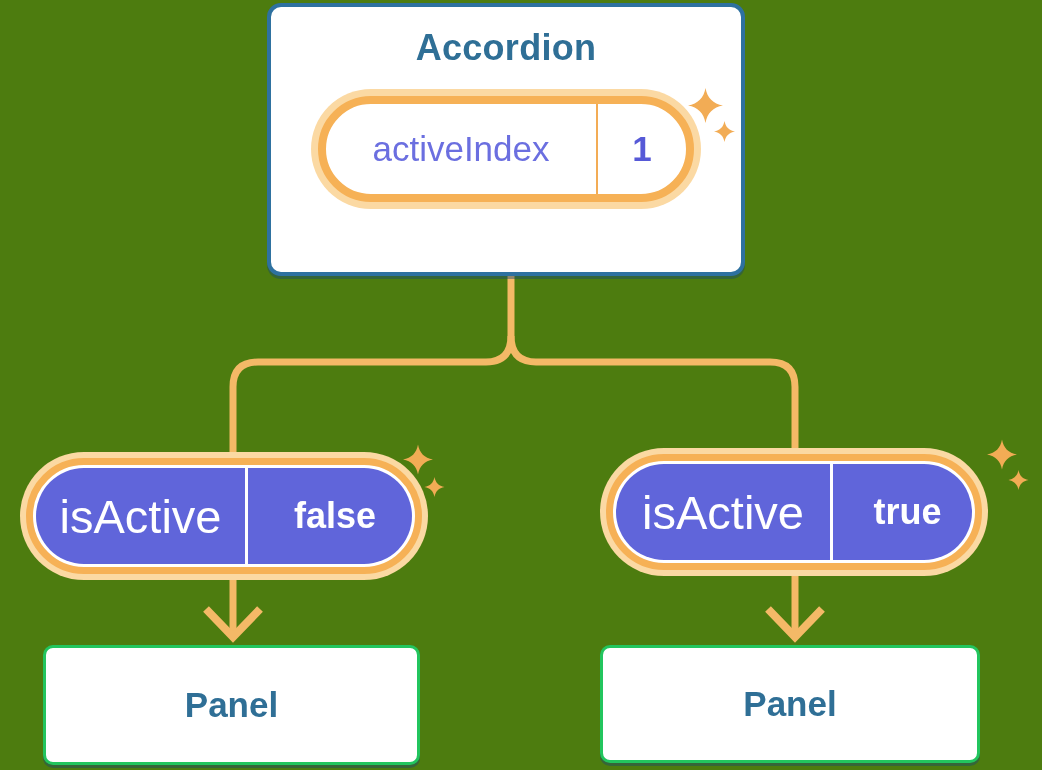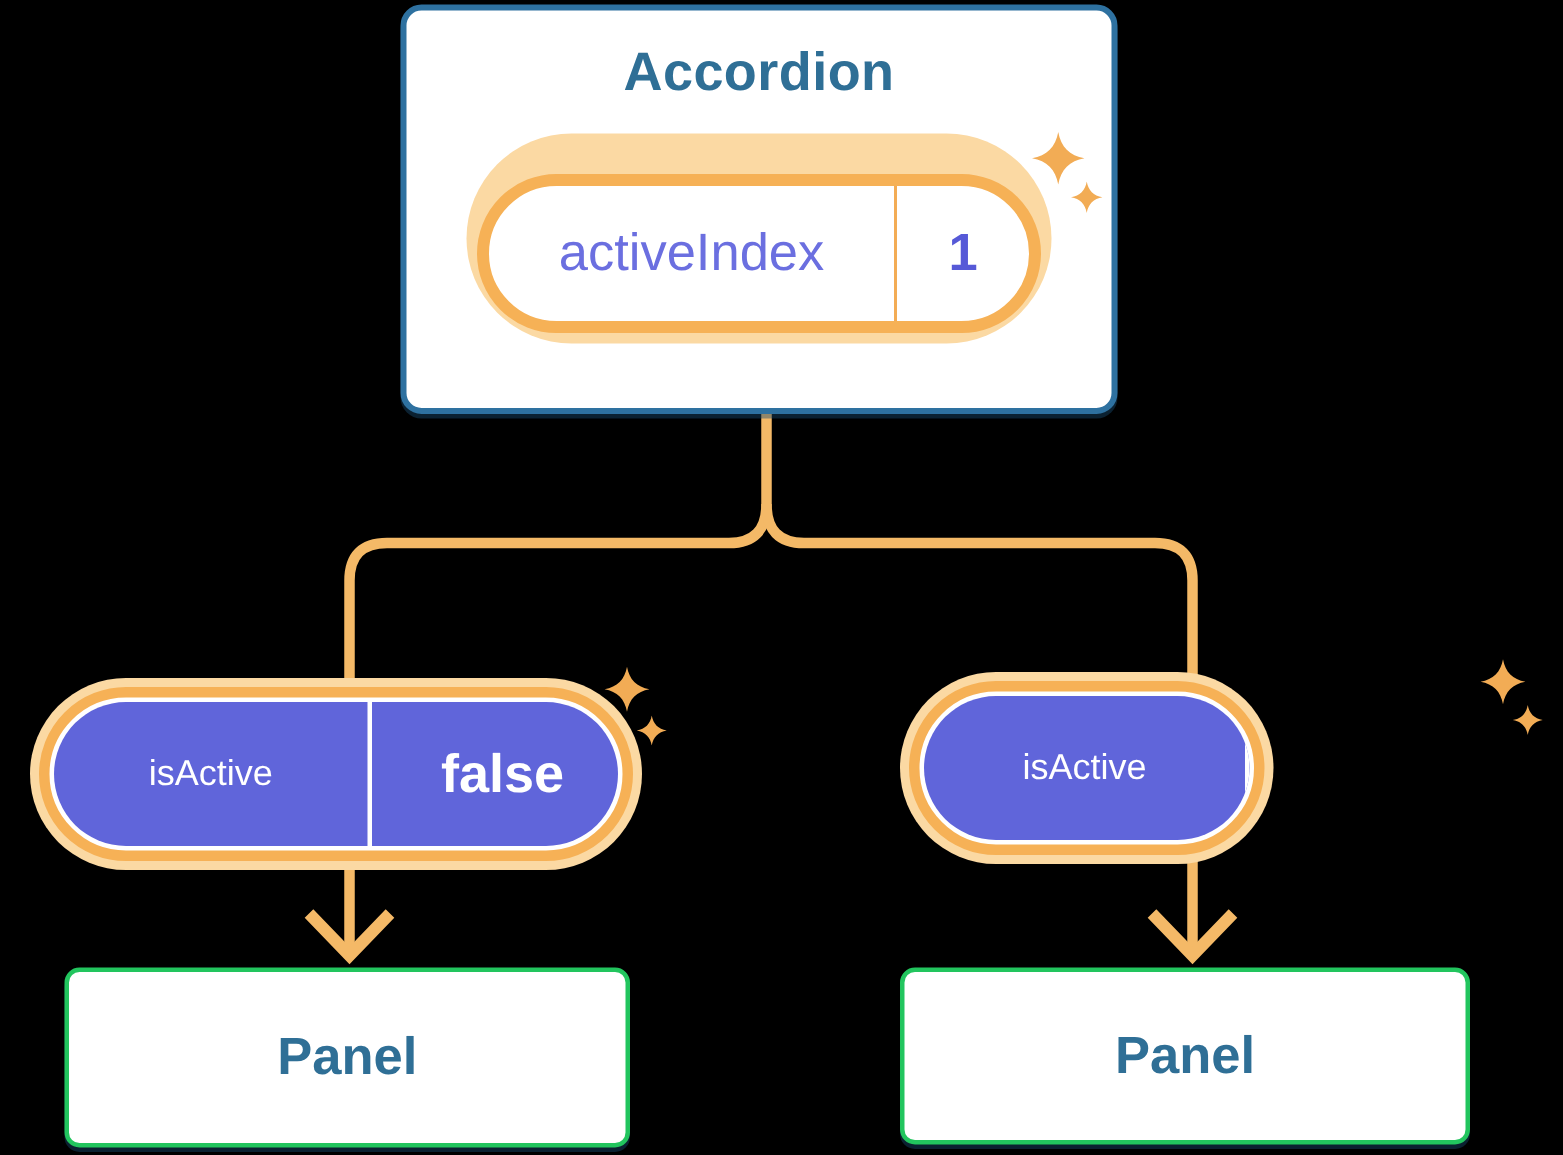--- a/index.html
+++ b/index.html
@@ -1,18 +1,18 @@
 <!DOCTYPE html>
 <html><head>
 <meta charset="utf-8">
 <style>
   html,body{margin:0;padding:0;background:#4B6570;}
   .stage{
     position:relative;width:1042px;height:770px;overflow:hidden;
-    background:#000000;
+    background:#4d7c0f;
     font-family:"Liberation Sans",sans-serif;
   }
   .connectors{position:absolute;left:0;top:0;z-index:1;}
   .sparkle{position:absolute;z-index:3;}
 
   
   .card{
     position:absolute;box-sizing:border-box;background:#FFFFFF;
     border:4px solid #2E71A0;border-radius:14px;z-index:2;
     box-shadow:0 3px 0 rgba(24,74,108,.45);
@@ -33,21 +33,21 @@
     box-shadow:0 3px 0 rgba(24,74,108,.45);
   }
   .panel-left{left:43px;top:645px;width:377px;height:120px;}
   .panel-right{left:600px;top:645px;width:380px;height:118px;}
 
   
   .glow{background:#FBD9A3;border-radius:999px;box-sizing:border-box;}
   .state-glow{margin-top:20px;padding:7px;}
   .state-ring{
     background:#FFFFFF;border:8px solid #F6B156;border-radius:999px;
-    display:flex;align-items:stretch;overflow:hidden;height:90px;box-sizing:content-box;margin-top:20px;
+    display:flex;align-items:stretch;overflow:hidden;height:90px;box-sizing:content-box;
   }
   .state-name{
     width:270px;display:flex;align-items:center;justify-content:center;
     font-size:35px;color:#6B6FE0;white-space:nowrap;
   }
   .state-divider{width:2px;background:#F3AC55;}
   .state-value{
     width:88px;display:flex;align-items:center;justify-content:center;
     font-size:35px;font-weight:700;color:#5659D7;white-space:nowrap;
   }
@@ -57,21 +57,21 @@
   .prop-ring{
     background:#FFFFFF;border:7px solid #F6B156;border-radius:999px;
     padding:3px;box-sizing:content-box;
   }
   .prop-pill{
     background:#6065DA;border-radius:999px;display:flex;align-items:stretch;
     overflow:hidden;height:96px;
   }
   .prop-name{
     display:flex;align-items:center;justify-content:center;
-    font-size:24px;color:#FFFFFF;white-space:nowrap;
+    font-size:47px;color:#FFFFFF;white-space:nowrap;
   }
   .prop-divider{width:3px;background:#FFFFFF;}
   .prop-value{
     display:flex;align-items:center;justify-content:center;
     font-size:36px;font-weight:700;color:#FFFFFF;white-space:nowrap;padding-left:10px;
   }
   .prop-left{left:20px;top:452px;}
   .prop-left .prop-name{width:209px;}
   .prop-left .prop-value{width:154px;}
   .prop-right{left:600px;top:448px;}
@@ -113,20 +113,21 @@
       </div>
     </div>
   </div>
 
   <div class="prop prop-right">
     <div class="glow">
       <div class="prop-ring">
         <div class="prop-pill">
           <div class="prop-name">isActive</div>
           <div class="prop-divider"></div>
+          <div class="prop-value">true</div>
         </div>
       </div>
     </div>
   </div>
 
   <div class="panel panel-left">
     <span>Panel</span>
   </div>
   <div class="panel panel-right">
     <span>Panel</span>

